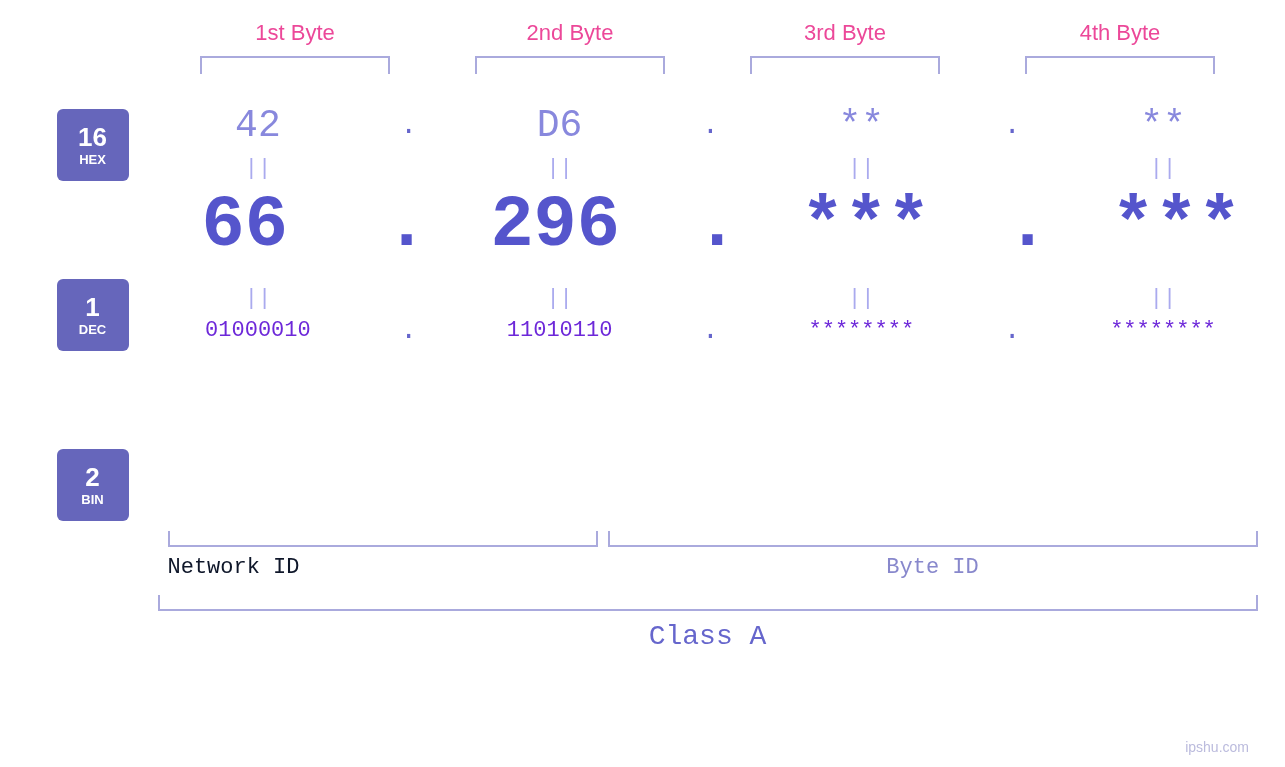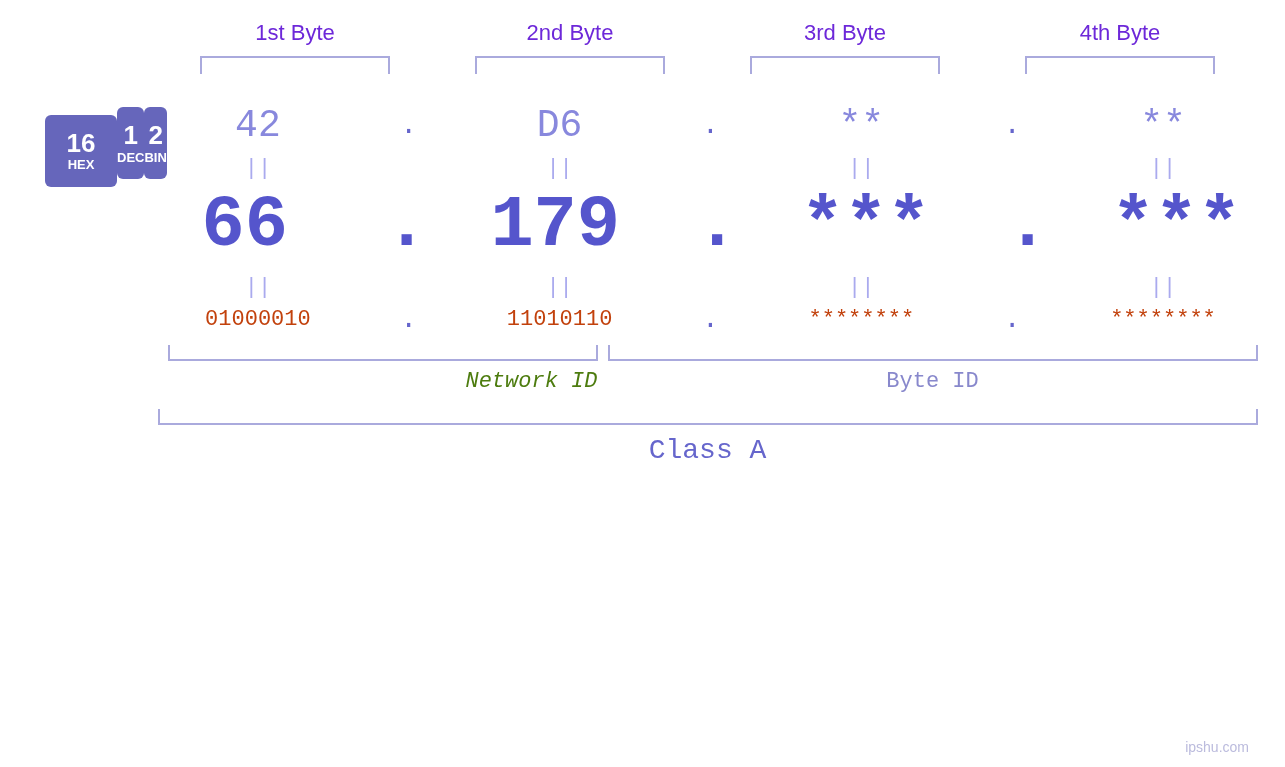--- a/index.html
+++ b/index.html
@@ -26,21 +26,21 @@
     
     .byte-headers {
       display: flex;
       width: 1100px;
       margin-left: 130px;
       justify-content: space-around;
       padding-bottom: 10px;
     }
 
     .byte-label {
-      color: #6d28d9;
+      color: #ec4899;
       font-size: 22px;
       font-family: Arial, sans-serif;
       text-align: center;
       width: 200px;
     }
 
     
     .bracket-row {
       display: flex;
       width: 1100px;
@@ -61,21 +61,21 @@
     .main-content {
       display: flex;
       flex-direction: row;
       width: 1285px;
       align-items: flex-start;
     }
 
     
     .badges-col {
       display: flex;
-      flex-direction: row;
+      flex-direction: column;
       align-items: center;
       width: 140px;
       padding-left: 45px;
       gap: 0px;
     }
 
     .badge {
       background: #6666bb;
       color: white;
       border-radius: 6px;
@@ -117,21 +117,21 @@
       justify-content: space-around;
       width: 100%;
     }
 
     .data-row.hex-row {
       margin-top: 10px;
       margin-bottom: 5px;
     }
 
     .data-row.dec-row {
-      margin-bottom: 4px;
+      margin-bottom: 15px;
       gap: 31px;
     }
 
     .data-row.bin-row {
       margin-bottom: 0px;
     }
 
     .cell {
       text-align: center;
       color: #6666cc;
@@ -192,21 +192,21 @@
       font-weight: bold;
       color: #5555cc;
       font-family: 'Courier New', Courier, monospace;
       width: 30px;
       text-align: center;
     }
 
     
     .bin-val {
       font-size: 22px;
-      color: #c2410c;
+      color: #6d28d9;
       font-family: 'Courier New', Courier, monospace;
     }
 
     
     .bottom-brackets {
       display: flex;
       flex-direction: row;
       width: 1100px;
       margin-left: 130px;
       margin-top: 10px;
@@ -234,26 +234,25 @@
     .id-labels {
       display: flex;
       flex-direction: row;
       width: 1100px;
       margin-left: 130px;
       margin-top: 8px;
     }
 
     .net-id-label {
       width: 430px;
-      text-align: right;
-      color: #4d7c0f;
+      text-align: left;
+      color: #0f172a;
       font-size: 22px;
       font-family: 'Courier New', Courier, monospace;
       margin-left: 10px;
-      font-style: italic;
     }
 
     .host-id-label {
       flex: 1;
       text-align: center;
       color: #8888cc;
       font-size: 22px;
       font-family: 'Courier New', Courier, monospace;
       margin-left: 10px;
     }
@@ -368,21 +367,21 @@
         <div class="eq-spacer"></div>
         <div class="eq-cell">||</div>
       </div>
 
       <div class="data-row dec-row">
         <div class="cell byte-cell">
           <span class="dec-val">66</span>
         </div>
         <div class="dec-dot">.</div>
         <div class="cell byte-cell">
-          <span class="dec-val">179</span>
+          <span class="dec-val">296</span>
         </div>
         <div class="dec-dot">.</div>
         <div class="cell byte-cell">
           <span class="dec-val">***</span>
         </div>
         <div class="dec-dot">.</div>
         <div class="cell byte-cell">
           <span class="dec-val">***</span>
         </div>
       </div>

